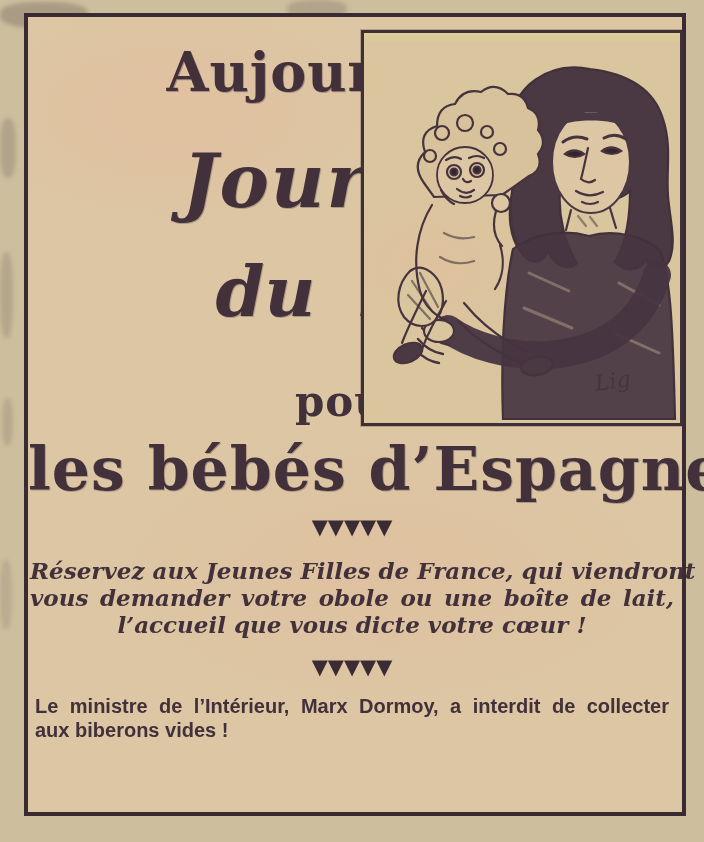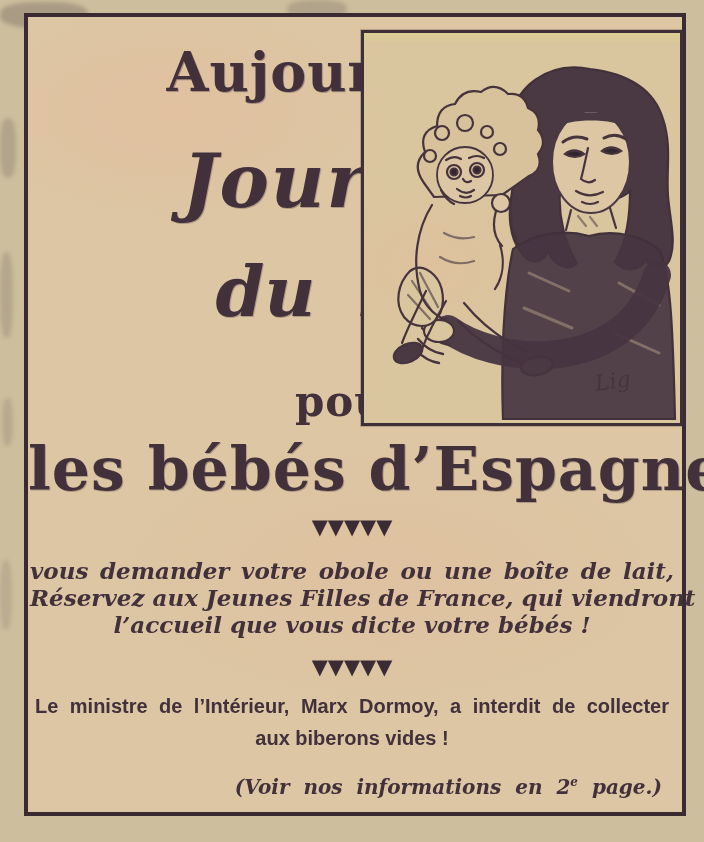--- a/index.html
+++ b/index.html
@@ -81,21 +81,21 @@
   .appeal .ctr{text-align:center;}
 
   
   .notice{
     position:absolute;left:35px;top:694px;width:634px;
     color:#42313b;
     font-family:"Liberation Sans", sans-serif;
     font-size:20px;font-weight:bold;line-height:24px;
   }
   .notice .just{text-align:justify;text-align-last:justify;white-space:nowrap;}
-  .notice .ctr{text-align:center;margin-top:8px;}
+  .notice .ctr{text-align:left;}
 
   
   .footnote{
     position:absolute;left:30px;top:775px;width:632px;
     text-align:right;color:#42313b;
     font-size:20px;font-style:italic;font-weight:bold;word-spacing:7px;
   }
   .footnote sup{font-size:12px;}
 
   
@@ -129,31 +129,30 @@
   <div class="h-journee head-col">Journée</div>
   <div class="h-dulait head-col">du lait</div>
   <div class="h-pour head-col">pour</div>
 
   <div class="h-espagne">les bébés d’Espagne</div>
 
   <div class="ornament orn1">▼▼▼▼▼</div>
   <div class="ornament orn2">▼▼▼▼▼</div>
 
   <div class="appeal">
+    <div class="just">Réservez aux Jeunes Filles de France, qui viendront</div>
     <div class="just">vous demander votre obole ou une boîte de lait,</div>
-    <div class="just">Réservez aux Jeunes Filles de France, qui viendront</div>
-    <div class="ctr">l’accueil que vous dicte votre bébés !</div>
+    <div class="ctr">l’accueil que vous dicte votre cœur !</div>
   </div>
 
   <div class="notice">
     <div class="just">Le ministre de l’Intérieur, Marx Dormoy, a interdit de collecter</div>
     <div class="ctr">aux biberons vides !</div>
   </div>
 
-  <div class="footnote"><span>(Voir nos informations en 2</span><sup>e</sup><span> page.)</span></div>
 
   <div class="illus-box">
     <svg viewBox="0 0 316 390">
       <g stroke="#46333d" fill="none" stroke-width="2.2" stroke-linecap="round">
 
         <path d="M 226 36 C 184 28 148 54 146 94 C 144 120 152 140 147 166
                  C 143 192 149 212 161 224 C 169 232 180 229 184 218
                  C 190 233 205 239 213 230 C 201 210 194 184 196 158
                  C 212 170 252 172 266 158 C 266 184 262 210 251 229
                  C 261 240 276 238 282 227 C 287 238 299 239 305 228

